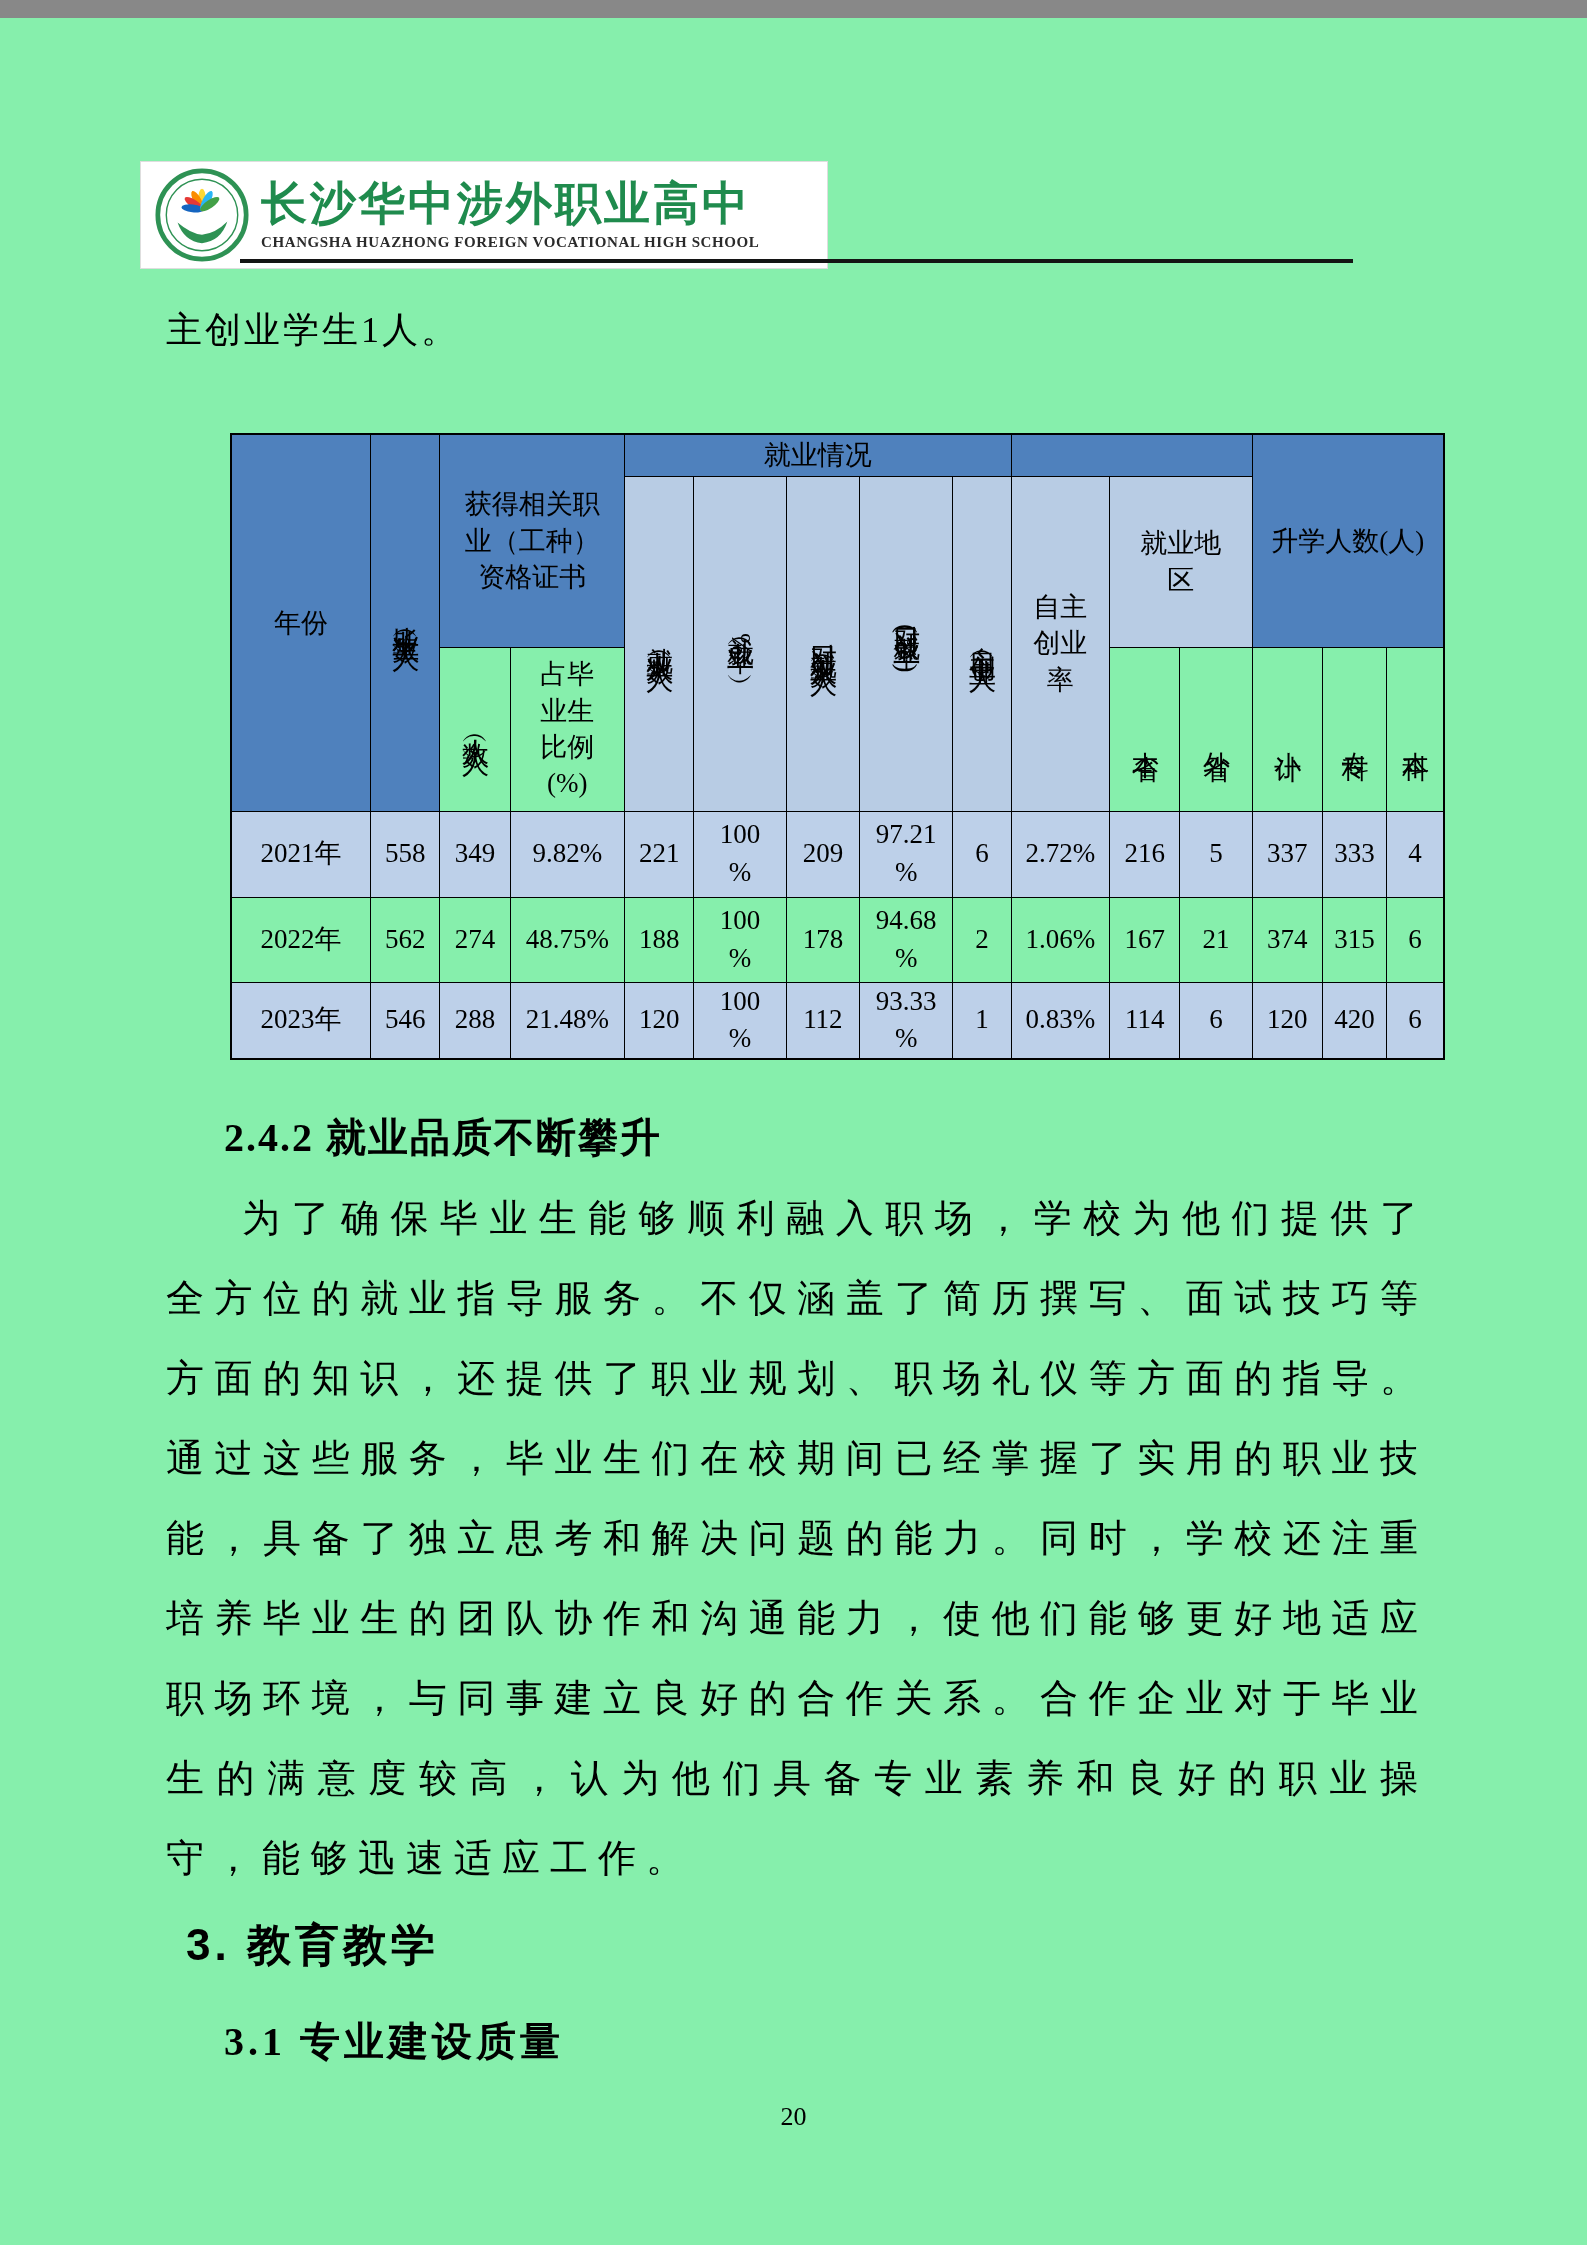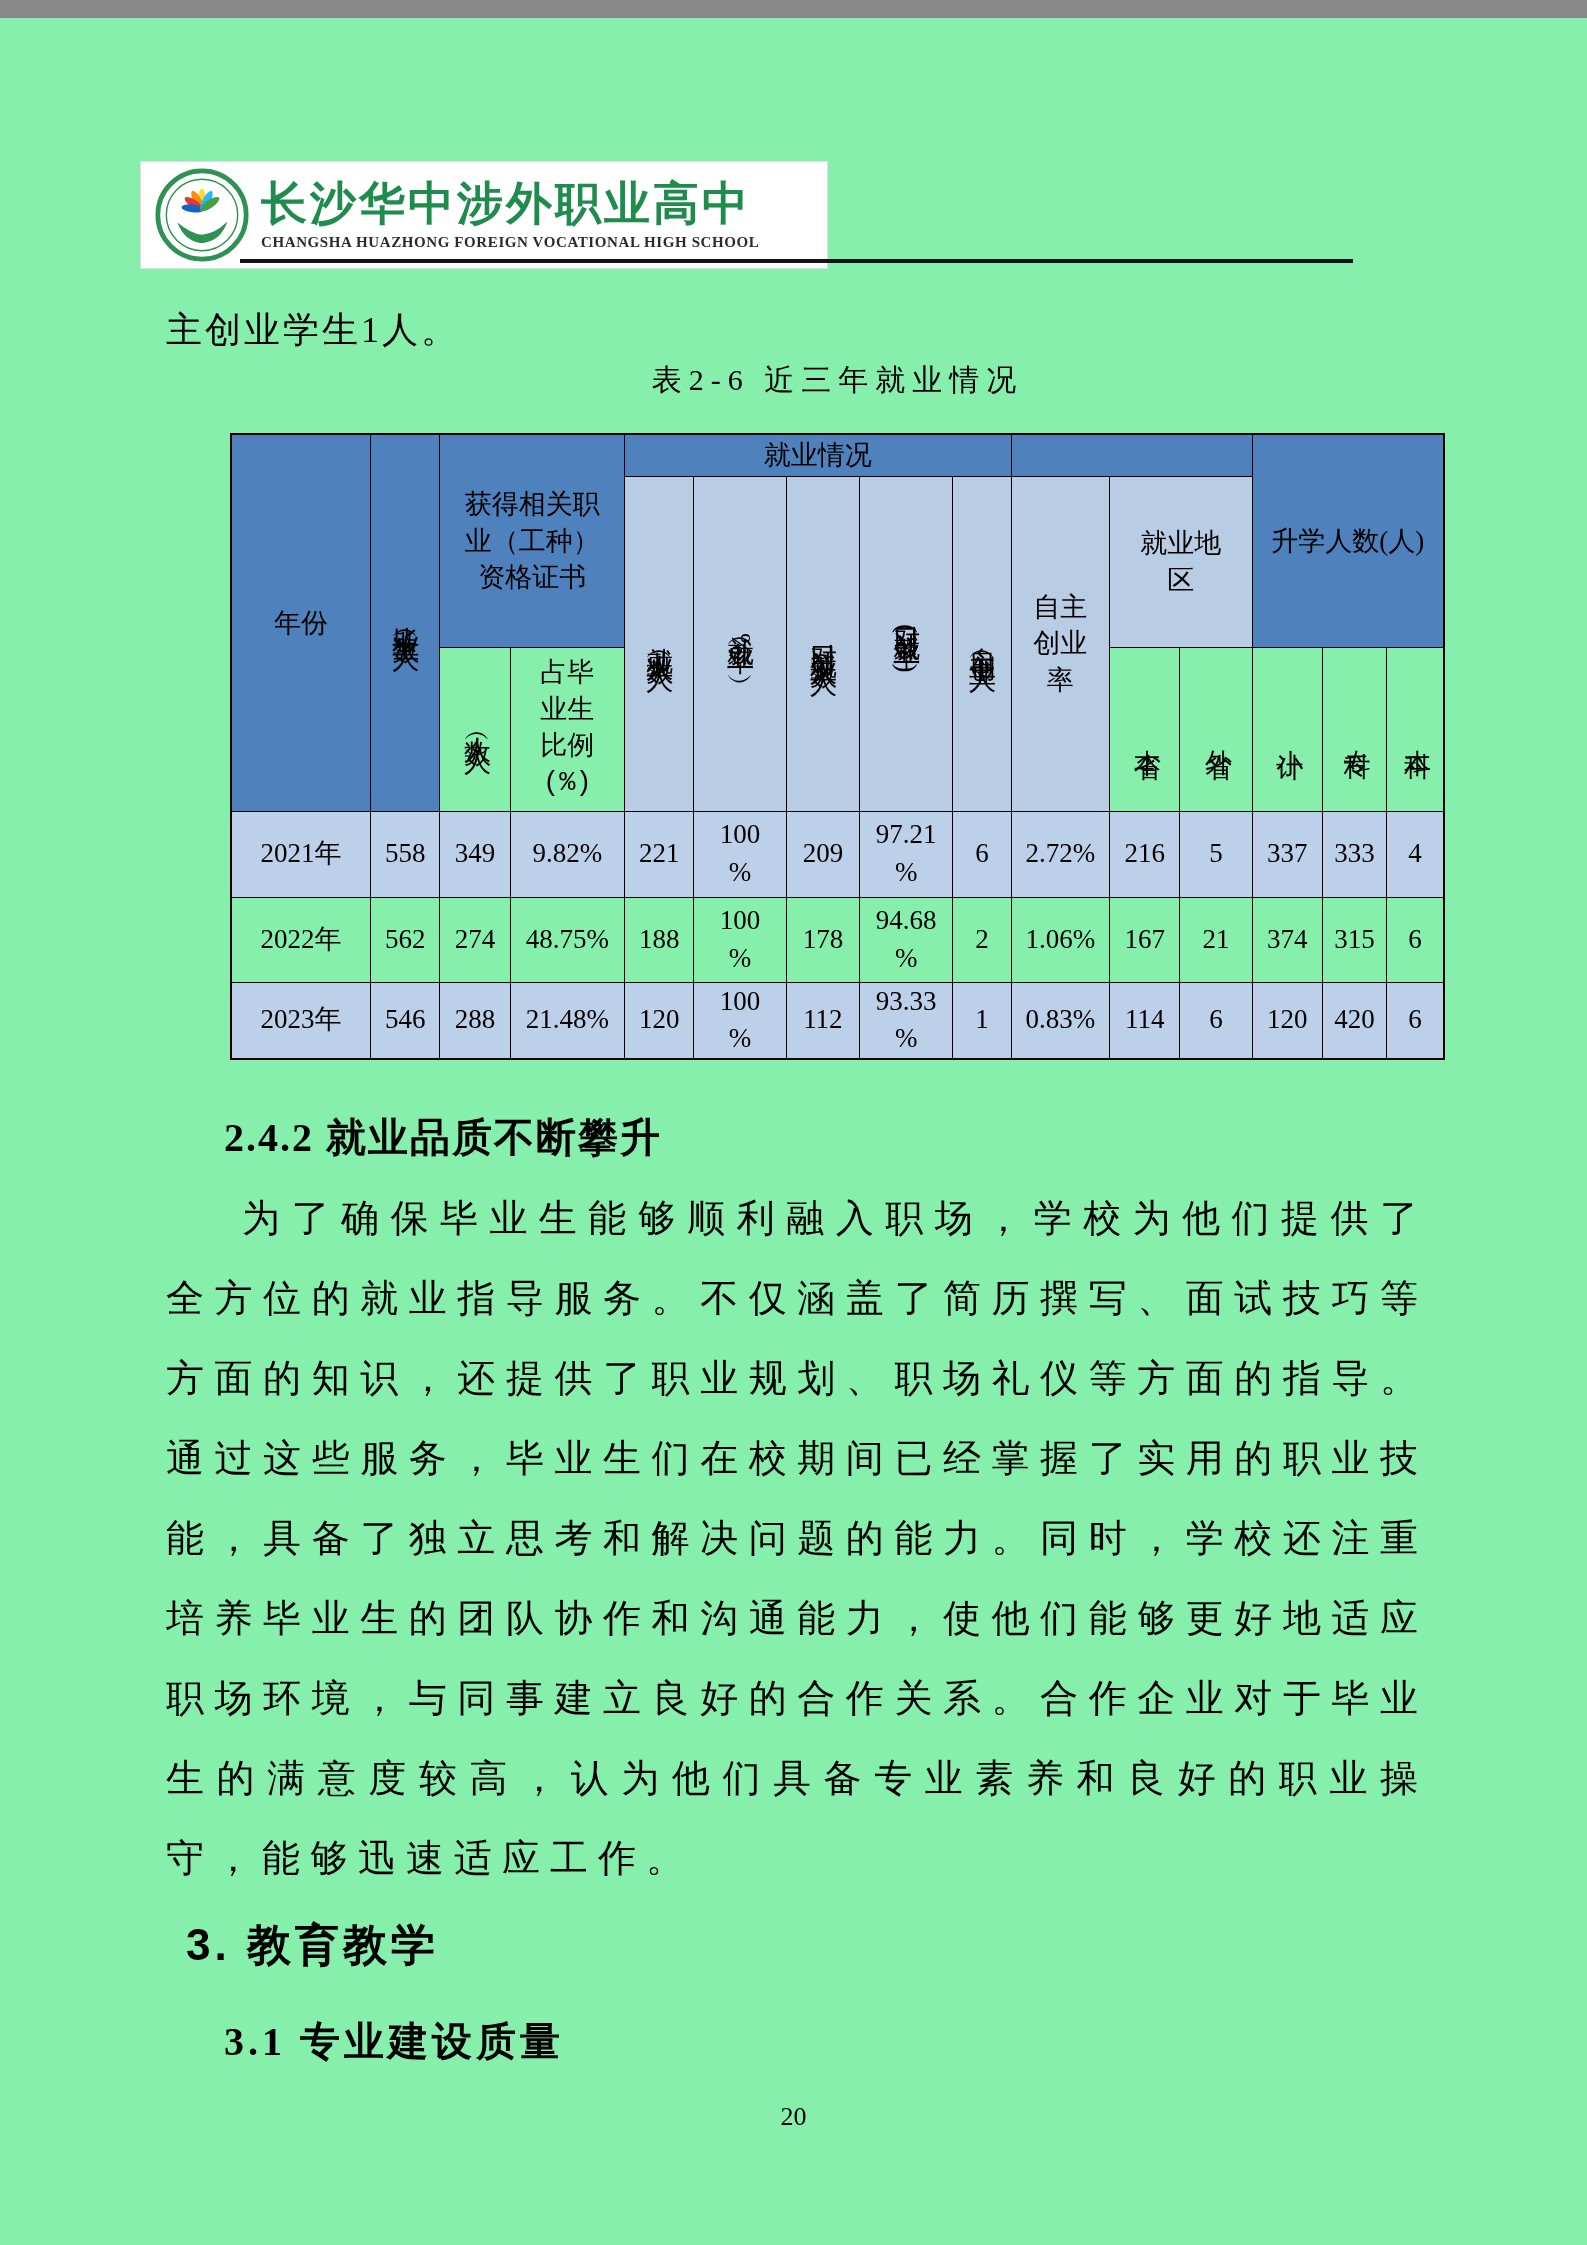--- a/index.html
+++ b/index.html
@@ -23,21 +23,21 @@
   
   .tbl-caption { position:absolute; left:230px; top:342px; width:1215px; text-align:center;
                  font-size:30px; letter-spacing:7px; color:#000; }
   .tbl-wrap { position:absolute; left:230px; top:415px; width:1215px; }
   table.emp { border-collapse:collapse; table-layout:fixed; width:1215px; border:2px solid #000; }
   table.emp td { border:1px solid #000; text-align:center; vertical-align:middle;
                  font-size:27px; color:#000; padding:0; }
   td.dark { background:#4f81bd; color:#ffffff; }
   td.light { background:#b8cce4; }
   tr.shade td { background:#bdd0e9; }
-  tr.r1 { height:42px; } tr.r2 { height:171px; } tr.r3 { height:164px;font-family:Liberation Mono, monospace; }
+  tr.r1 { height:42px; } tr.r2 { height:171px; } tr.r3 { height:164px; }
   tr.dr1 { height:86px; } tr.dr2 { height:85px; } tr.dr3 { height:67px; }
   .mult { white-space:pre-line; line-height:1.35; }
   .vt { display:inline-block; writing-mode:vertical-rl; text-orientation:mixed;
         letter-spacing:4px; line-height:1.15; }
   td.cell { white-space:pre-line; font-size:28px; line-height:1.4; }
   td.yearcell { font-size:29px; }
 
   
   .h242 { position:absolute; left:224px; top:1092px; font-size:40px; font-weight:bold; letter-spacing:2px; color:#000; }
   .para { position:absolute; left:166px; top:1160px; width:1262px; font-size:38px; line-height:80px;
@@ -68,21 +68,20 @@
     </svg>
     <div class="logo-text">
       <div class="school-cn">长沙华中涉外职业高中</div>
       <div class="school-en">CHANGSHA HUAZHONG FOREIGN VOCATIONAL HIGH SCHOOL</div>
     </div>
   </div>
   <div class="header-rule"></div>
 
   <div class="intro">主创业学生1人。</div>
 
-  <div class="tbl-caption">表2-6  近三年就业情况</div>
 
   <div class="tbl-wrap">
     <table class="emp">
       <colgroup>
         <col style="width:139px">
           <col style="width:69px">
           <col style="width:70px">
           <col style="width:114px">
         <col style="width:69px">
           <col style="width:92px">

